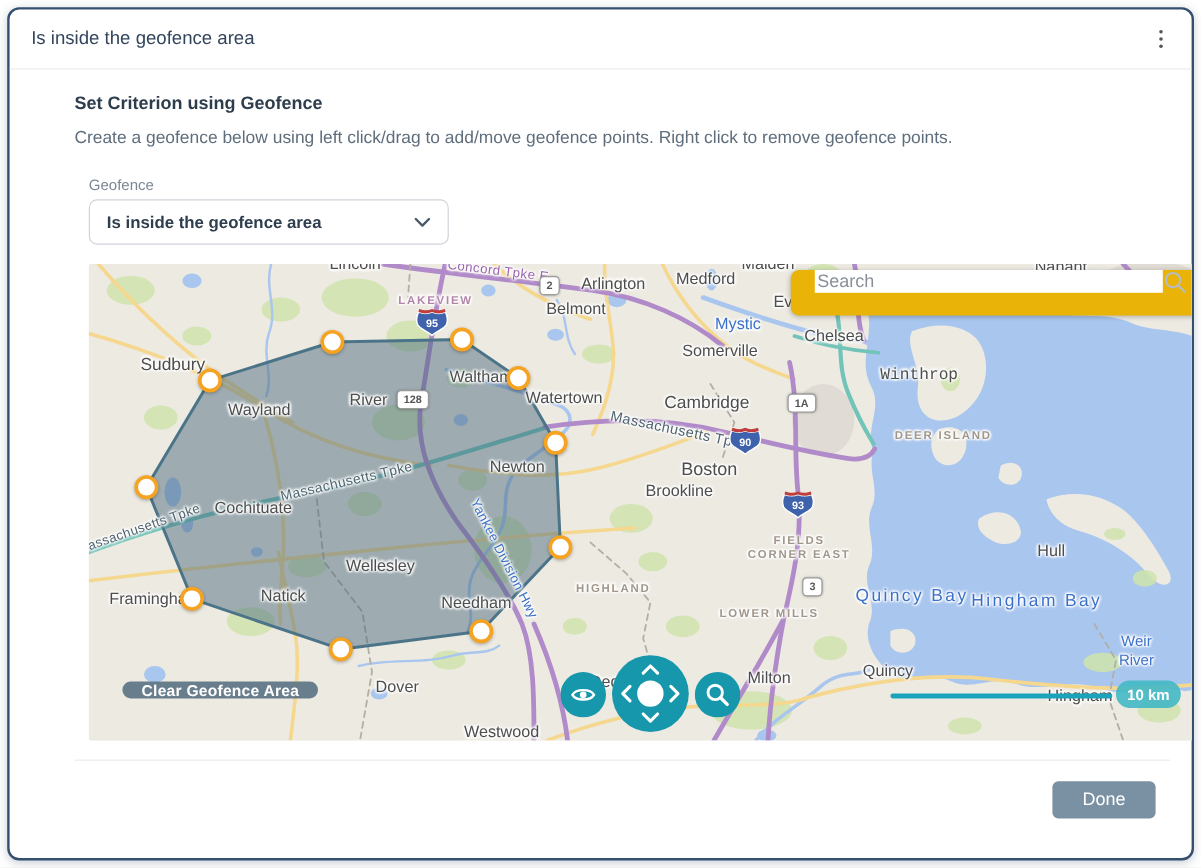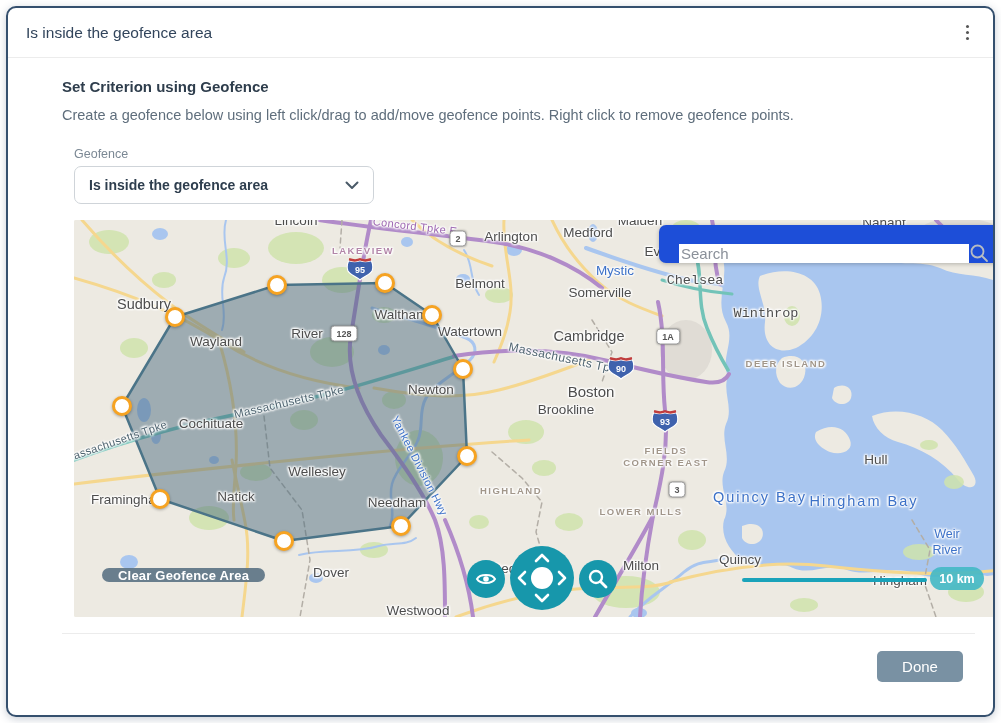--- a/index.html
+++ b/index.html
@@ -33,22 +33,22 @@
     text-shadow:0 0 2px #fff,0 0 3px #fff,1px 1px 2px #fff,-1px -1px 2px #fff,1px -1px 2px #fff,-1px 1px 2px #fff;}
   .district{font-size:9.5px;font-weight:700;letter-spacing:1.5px;color:#a1968a;}
   .water{color:#3c71c8;}
   .road{color:#4f6470;font-size:11px;letter-spacing:.4px;}
   .shield{position:absolute;transform:translate(-50%,-50%);}
   .state-shield{display:inline-block;background:#fff;border:1.5px solid #9a9a9a;border-radius:4px;
     font-size:9px;font-weight:700;color:#555;padding:2px 5px;box-shadow:0 0 2px rgba(0,0,0,.25);}
   .vertex{position:absolute;width:20px;height:20px;border-radius:50%;background:#fff;
     border:3.5px solid var(--vertex-ring);transform:translate(-50%,-50%);box-shadow:0 1px 3px rgba(0,0,0,.3);
     pointer-events:auto;cursor:grab;}
-  .search-box{position:absolute;left:585px;top:5px;width:342px;height:38px;background:#1d4ed8;border-radius:7px;
-    box-shadow:0 1px 4px rgba(0,0,0,.25);display:flex;align-items:flex-end;padding:0 12px 0 20px;}
+  .search-box{position:absolute;left:585px;top:5px;width:342px;height:38px;background:#eab308;border-radius:7px;
+    box-shadow:0 1px 4px rgba(0,0,0,.25);display:flex;align-items:flex-start;padding:0 12px 0 20px;}
   .search-box input{flex:1;border:none;outline:none;font-size:15px;color:#333;font-family:"Liberation Sans",sans-serif;}
   .search-box input::placeholder{color:#8a9099;}
   .clear-btn{position:absolute;left:28px;top:348px;height:14px;padding:0 16px;border:none;border-radius:13px;
     background:var(--clear-button-bg);color:#fff;font-size:13px;font-weight:700;font-family:"Liberation Sans",sans-serif;
     cursor:pointer;letter-spacing:.2px;}
   .ctl{position:absolute;border:none;padding:0;background:transparent;cursor:pointer;line-height:0;}
   .scale-line{position:absolute;left:668px;top:358px;width:185px;height:4px;border-radius:2px;background:var(--scale-line);}
   .scale-pill{position:absolute;left:856px;top:347px;width:54px;height:23px;border-radius:12px;background:var(--scale-pill);
     color:#fff;font-size:12.5px;font-weight:700;display:flex;align-items:center;justify-content:center;}
   
@@ -177,26 +177,26 @@
         </div>
       <div id="map-labels">
           <div class="map-label town" style="left: 222px; top: 1px;">Lincoln</div>
           <div class="map-label town" style="left: 566px; top: 1px;">Malden</div>
           <div class="map-label town" style="left: 810px; top: 3px;">Nahant</div>
           <div class="map-label town" style="left: 70px; top: 84px; font-size: 14.5px;">Sudbury</div>
           <div class="map-label town" style="left: 142px; top: 122px;">Wayland</div>
           <div class="map-label town" style="left: 233px; top: 114px;">River</div>
           <div class="map-label town" style="left: 327px; top: 95px;">Waltham</div>
           <div class="map-label town" style="left: 396px; top: 112px;">Watertown</div>
-          <div class="map-label town" style="left: 406px; top: 64px;">Belmont</div>
+          <div class="map-label town" style="left: 406px; top: 38px;">Belmont</div>
           <div class="map-label town" style="left: 437px; top: 17px;">Arlington</div>
           <div class="map-label town" style="left: 514px; top: 13px;">Medford</div>
           <div class="map-label town" style="left: 592px; top: 32px;">Everett</div>
           <div class="map-label town" style="left: 526px; top: 73px;">Somerville</div>
-          <div class="map-label town" style="left: 621px; top: 61px; font-family: Liberation Mono, monospace;">Chelsea</div>
+          <div class="map-label town" style="left: 621px; top: 61px;">Chelsea</div>
           <div class="map-label town" style="left: 692px; top: 94px; font-family: Liberation Mono, monospace;">Winthrop</div>
           <div class="map-label town" style="left: 515px; top: 116px; font-size: 14.5px;">Cambridge</div>
           <div class="map-label town" style="left: 517px; top: 172px; font-size: 15px;">Boston</div>
           <div class="map-label town" style="left: 492px; top: 190px;">Brookline</div>
           <div class="map-label town" style="left: 357px; top: 170px;">Newton</div>
           <div class="map-label town" style="left: 137px; top: 204px;">Cochituate</div>
           <div class="map-label town" style="left: 243px; top: 252px;">Wellesley</div>
           <div class="map-label town" style="left: 162px; top: 277px;">Natick</div>
           <div class="map-label town" style="left: 55px; top: 280px;">Framingham</div>
           <div class="map-label town" style="left: 323px; top: 283px;">Needham</div>

